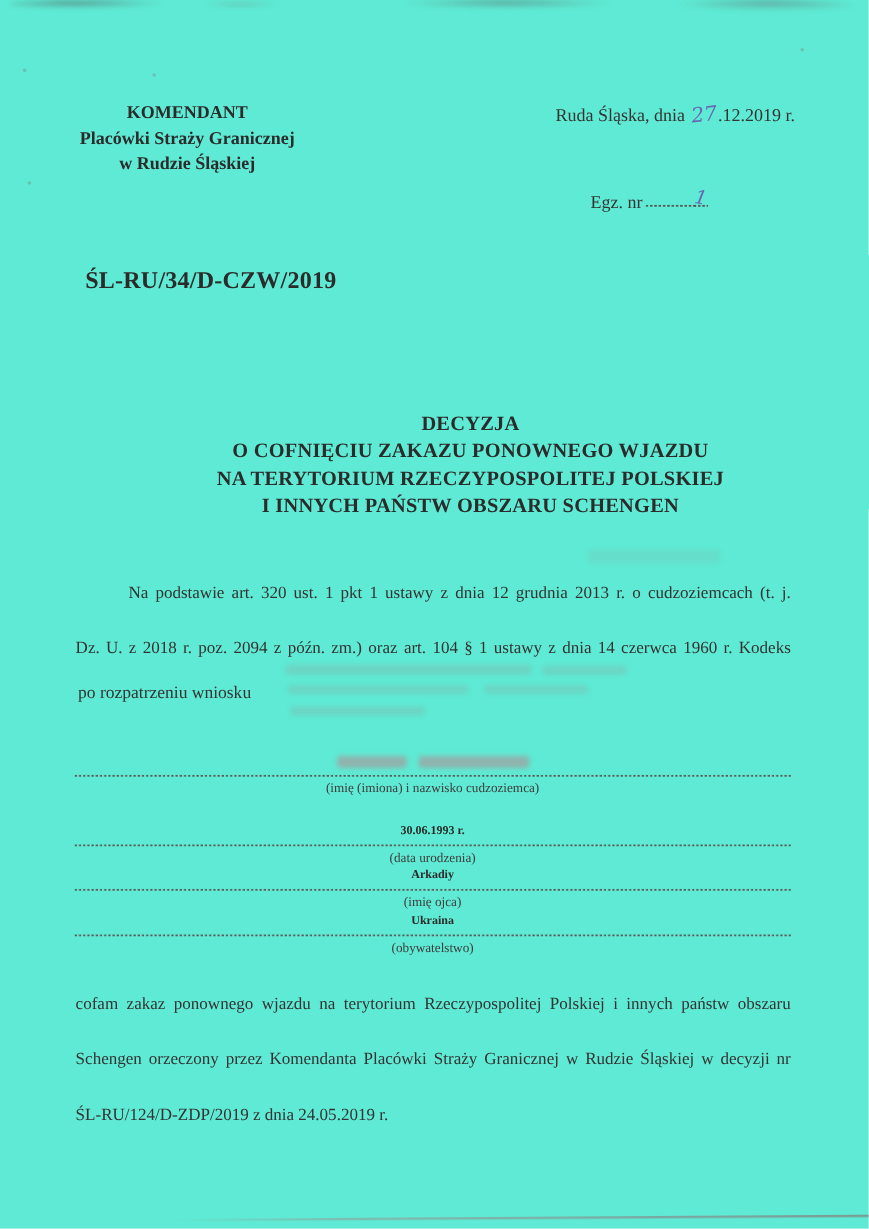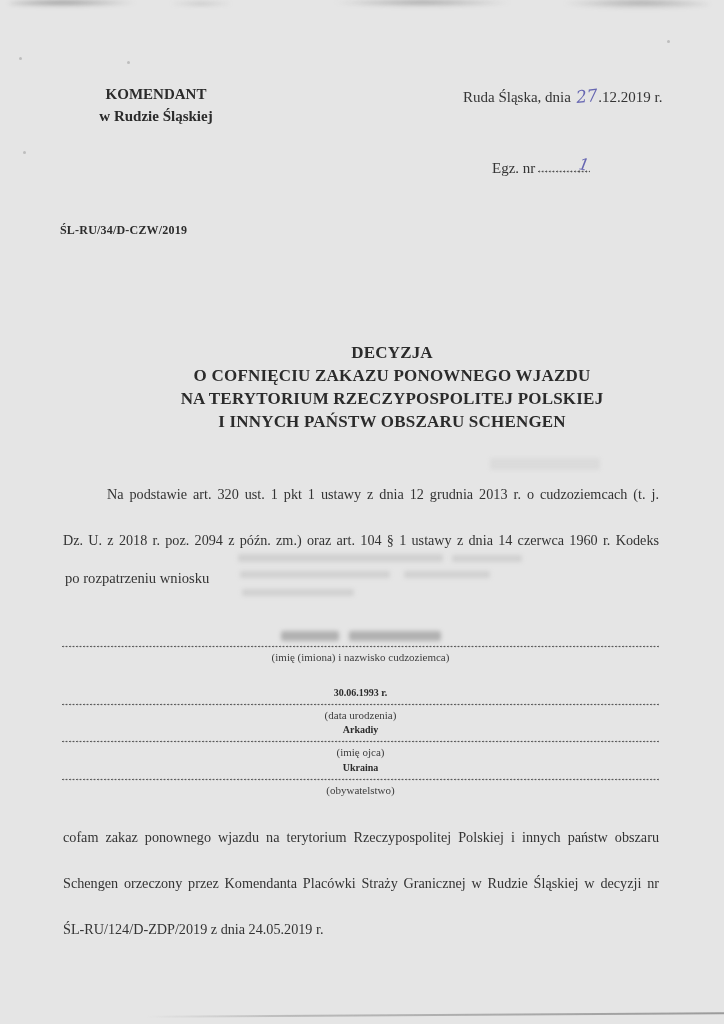--- a/index.html
+++ b/index.html
@@ -1,18 +1,18 @@
 <!DOCTYPE html>
 <html lang="pl"><head>
 <meta charset="utf-8">
 <style>
   html,body{margin:0;padding:0;background:#ffffff;}
   body{width:724px;height:1024px;overflow:hidden;position:relative;
        font-family:"Liberation Serif","DejaVu Serif",serif;color:#343434;}
-  .page{position:absolute;inset:0;background:#e5e5e5;}
+  .page{position:absolute;inset:0;background:#5eead4;}
 
   
   .smudge{position:absolute;border-radius:50%;filter:blur(2px);}
   .sm1{left:8px;top:0;width:132px;height:7px;background:radial-gradient(ellipse at 40% 30%,rgba(85,85,85,.55),rgba(120,120,120,0) 70%);}
   .sm2{left:168px;top:1px;width:66px;height:5px;background:radial-gradient(ellipse,rgba(120,120,120,.35),rgba(120,120,120,0) 70%);}
   .sm3{left:330px;top:0;width:185px;height:7px;background:radial-gradient(ellipse at 50% 20%,rgba(95,95,95,.5),rgba(120,120,120,0) 72%);}
   .sm4{left:560px;top:0;width:150px;height:9px;background:radial-gradient(ellipse at 55% 20%,rgba(100,100,100,.45),rgba(120,120,120,0) 72%);}
   .speck{position:absolute;width:3px;height:3px;border-radius:50%;background:rgba(130,130,130,.4);filter:blur(.5px);}
   .bottom-edge{position:absolute;left:146px;top:1014px;width:578px;height:2px;
     background:linear-gradient(90deg,rgba(150,150,150,0),rgba(150,150,150,.55) 25%,rgba(130,130,130,.75));
@@ -26,21 +26,21 @@
   .hand{color:#6767b2;font-family:"DejaVu Serif",serif;font-style:italic;display:inline-block;}
   .hand-day{font-size:17px;transform:rotate(-6deg);margin:0 1px;}
   .copyno{position:absolute;left:492px;top:158px;font-size:15px;white-space:nowrap;}
   .leader{display:inline-block;height:3px;vertical-align:baseline;
           background-image:radial-gradient(circle at 1.2px 1.5px,#555 .9px,rgba(0,0,0,0) 1.1px);
           background-size:3.6px 3px;background-repeat:repeat-x;}
   .lead-a{width:42px;margin-left:3px;}
   .lead-b{width:12px;margin-left:-13px;}
   .hand-one{font-size:16px;transform:rotate(10deg);position:relative;top:-3px;left:-1px;}
 
-  .caseno{position:absolute;left:60px;top:223px;font-weight:bold;font-size:12px;color:#2b2b2b;letter-spacing:.2px;}
+  .caseno{position:absolute;left:71px;top:223px;font-weight:bold;font-size:20px;color:#2b2b2b;letter-spacing:.2px;}
 
   .doc-title{position:absolute;left:0;top:341px;width:724px;text-align:center;
              font-weight:bold;font-size:17px;line-height:23px;color:#2b2b2b;letter-spacing:.2px;margin-left:30px;}
 
   .para{position:absolute;left:63px;width:596px;font-size:14.2px;line-height:23px;color:#333;}
   .jline{text-align:justify;}
   .jline::after{content:"";display:inline-block;width:100%;}
   .indent{text-indent:44px;}
   .legal{top:483px;}
   .after-clause{position:absolute;left:65px;top:570px;font-size:14.6px;}
@@ -76,20 +76,21 @@
 
   <div class="ghost" style="left:490px;top:458px;width:110px;height:12px;opacity:.5;"></div>
   <div class="ghost" style="left:238px;top:554px;width:205px;height:8px;"></div>
   <div class="ghost" style="left:452px;top:555px;width:70px;height:7px;"></div>
   <div class="ghost" style="left:240px;top:571px;width:150px;height:7px;"></div>
   <div class="ghost" style="left:404px;top:571px;width:86px;height:7px;"></div>
   <div class="ghost" style="left:242px;top:589px;width:112px;height:7px;"></div>
 
   <div class="issuer">
     <div>KOMENDANT</div>
+    <div>Placówki Straży Granicznej</div>
     <div>w Rudzie Śląskiej</div>
   </div>
 
   <div class="dateline">
     <span>Ruda Śląska, dnia </span><span class="hand hand-day">27</span><span>.12.2019 r.</span>
   </div>
 
   <div class="copyno">
     <span>Egz. nr</span><span class="leader lead-a"></span><span class="hand hand-one">1</span><span class="leader lead-b"></span>
   </div>

